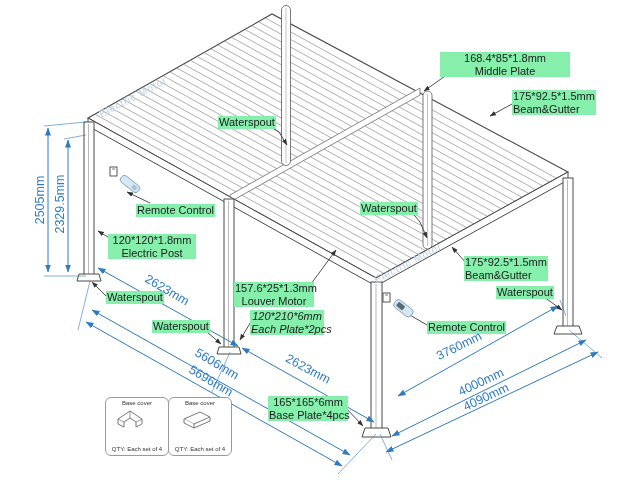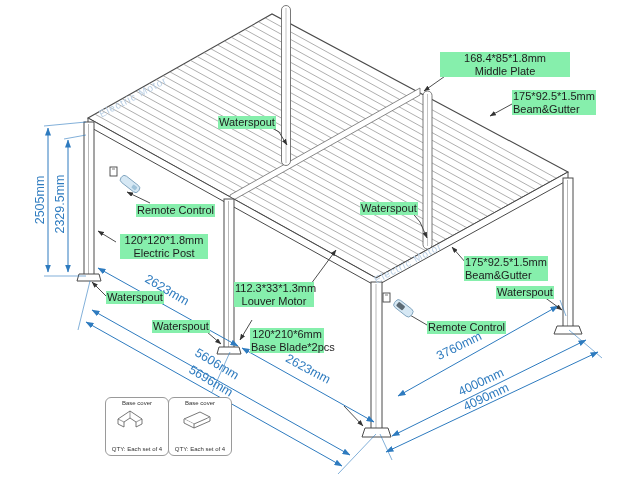--- a/index.html
+++ b/index.html
@@ -169,40 +169,44 @@
     <div>168.4*85*1.8mm</div>
     <div>Middle Plate</div>
   </div>
   <div class="lbl" style="left:512px;top:90px;">
     <div>175*92.5*1.5mm</div>
     <div>Beam&amp;Gutter</div>
   </div>
   <div class="lbl" style="left:218px;top:116px;">Waterspout</div>
   <div class="lbl" style="left:360px;top:202px;">Waterspout</div>
   <div class="lbl" style="left:136px;top:204px;">Remote Control</div>
-  <div class="lbl ctr" style="left:120px;top:234px;width:86px;">
+  <div class="lbl ctr" style="left:108px;top:234px;width:86px;">
     <div>120*120*1.8mm</div>
     <div>Electric Post</div>
   </div>
   <div class="lbl" style="left:106px;top:291px;">Waterspout</div>
   <div class="lbl" style="left:152px;top:320px;">Waterspout</div>
   <div class="lbl ctr" style="left:234px;top:282px;width:78px;">
-    <div>112.3*33*1.3mm</div>
+    <div>157.6*25*1.3mm</div>
     <div>Louver Motor</div>
   </div>
-  <div class="lbl ctr" style="left:250px;top:328px;width:72px;">
+  <div class="lbl ctr" style="left:250px;top:310px;width:72px;font-style:italic;">
     <div>120*210*6mm</div>
-    <div>Base Blade*2pcs</div>
+    <div>Each Plate*2pcs</div>
   </div>
   <div class="lbl" style="left:464px;top:256px;">
     <div>175*92.5*1.5mm</div>
     <div>Beam&amp;Gutter</div>
   </div>
   <div class="lbl" style="left:496px;top:286px;">Waterspout</div>
   <div class="lbl" style="left:427px;top:321px;">Remote Control</div>
+  <div class="lbl ctr" style="left:268px;top:396px;width:78px;">
+    <div>165*165*6mm</div>
+    <div>Base Plate*4pcs</div>
+  </div>
 
   <div class="dim" style="left:40px;top:200px;transform:translate(-50%,-50%) rotate(-90deg);">2505mm</div>
   <div class="dim" style="left:60px;top:204px;transform:translate(-50%,-50%) rotate(-90deg);">2329.5mm</div>
   <div class="dim" style="left:167px;top:290px;transform:translate(-50%,-50%) rotate(30deg);">2623mm</div>
   <div class="dim" style="left:308px;top:369px;transform:translate(-50%,-50%) rotate(28deg);">2623mm</div>
   <div class="dim" style="left:217px;top:364px;transform:translate(-50%,-50%) rotate(31deg);">5606mm</div>
   <div class="dim" style="left:211px;top:381px;transform:translate(-50%,-50%) rotate(31deg);">5696mm</div>
   <div class="dim" style="left:459px;top:346px;transform:translate(-50%,-50%) rotate(-26deg);">3760mm</div>
   <div class="dim" style="left:481px;top:382px;transform:translate(-50%,-50%) rotate(-25deg);">4000mm</div>
   <div class="dim" style="left:486px;top:397px;transform:translate(-50%,-50%) rotate(-25deg);">4090mm</div>

